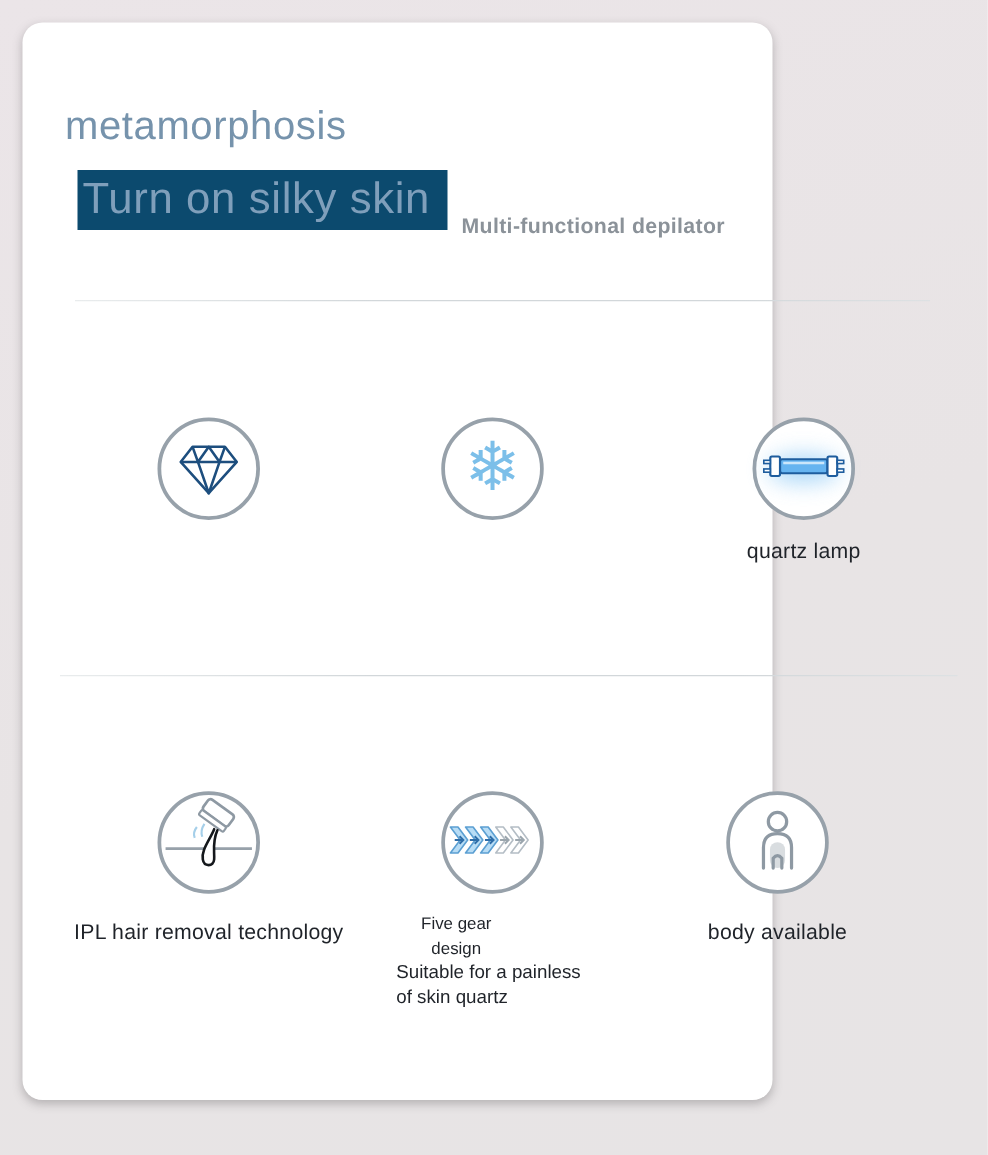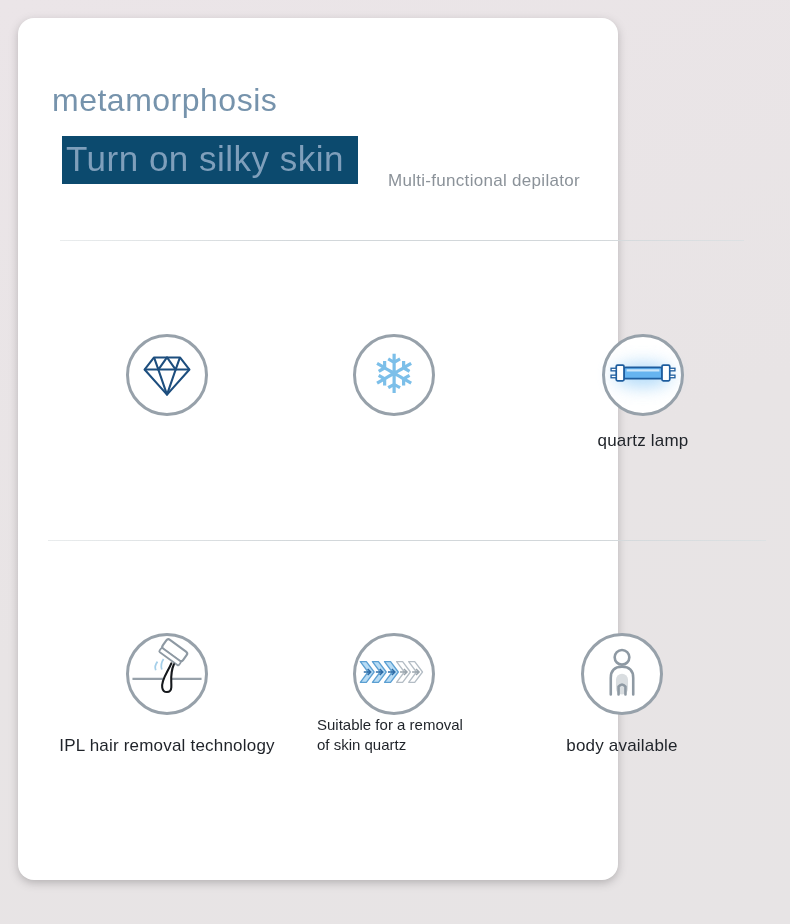--- a/index.html
+++ b/index.html
@@ -18,21 +18,21 @@
     position:absolute; left:34px; top:64px;
     font-size:32px; font-weight:500; color:#7693ac; letter-spacing:0.5px;
   }
   .subtitle {
     position:absolute; left:44px; top:118px;
     font-size:35px; font-weight:500; color:#7f9fbb; letter-spacing:0.5px;
     background:#0c4a6e; padding:3px 14px 5px 4px;
   }
   .tagline {
     position:absolute; right:38px; top:153px;
-    font-size:17px; font-weight:normal; color:#8b9299; letter-spacing:0.3px;
+    font-size:17px; font-weight:bold; color:#8b9299; letter-spacing:0.3px;
   }
   .divider { position:absolute; height:1px;
     background:linear-gradient(90deg,#e9eced,#d2d7da 35%,#d2d7da 75%,#dde1e3); }
   .divider.d1 { left:42px; top:222px; width:684px; }
   .divider.d2 { left:30px; top:522px; width:718px; }
 
   .cell { position:absolute; width:230px; text-align:center; }
   .c1 { left:34px;  top:316px; }
   .c2 { left:261px; top:316px; }
   .c3 { left:510px; top:316px; }
@@ -151,21 +151,22 @@
             <path d="M0 32 h7 l9 12 l-9 12 h-7 l9 -12 z" fill="#ffffff" stroke="#b4bdc5" stroke-width="1.5" stroke-linejoin="round"></path>
             <path d="M4 44 h8 M8.5 40.5 L12 44 L8.5 47.5" fill="none" stroke="#9aa5ad" stroke-width="1.8"></path>
           </g>
           <g transform="translate(61,0)">
             <path d="M0 32 h7 l9 12 l-9 12 h-7 l9 -12 z" fill="#ffffff" stroke="#b4bdc5" stroke-width="1.5" stroke-linejoin="round"></path>
             <path d="M4 44 h8 M8.5 40.5 L12 44 L8.5 47.5" fill="none" stroke="#9aa5ad" stroke-width="1.8"></path>
           </g>
         </svg>
       </span>
     </div>
-    <div class="gear-sub"><span>Suitable for a removal</span><br><span>of skin quartz</span></div>
+    <div class="gear-main"><span>Five gear</span><br><span>design</span></div>
+    <div class="gear-sub"><span>Suitable for a painless</span><br><span>of skin quartz</span></div>
   </div>
 
   <div class="cell c6 row2">
     <div class="circle">
       <span>
         <svg viewBox="0 0 88 88" width="76" height="76">
           <rect x="37" y="46" width="14" height="24" rx="7" fill="#d9dde0"></rect>
           <circle cx="44" cy="27" r="8.5" fill="#ffffff" stroke="#8e99a3" stroke-width="3"></circle>
           <path d="M31 70 V51 Q31 38 44 38 Q57 38 57 51 V70" fill="none" stroke="#8e99a3" stroke-width="3" stroke-linecap="round"></path>
           <path d="M40 70 V61 Q44 56 48 61 V70" fill="none" stroke="#8e99a3" stroke-width="3" stroke-linecap="round"></path>

